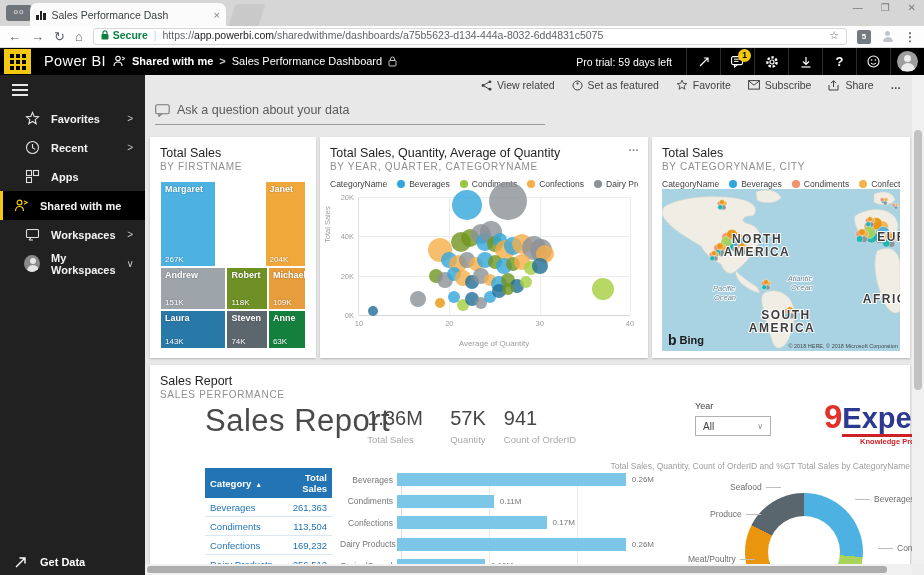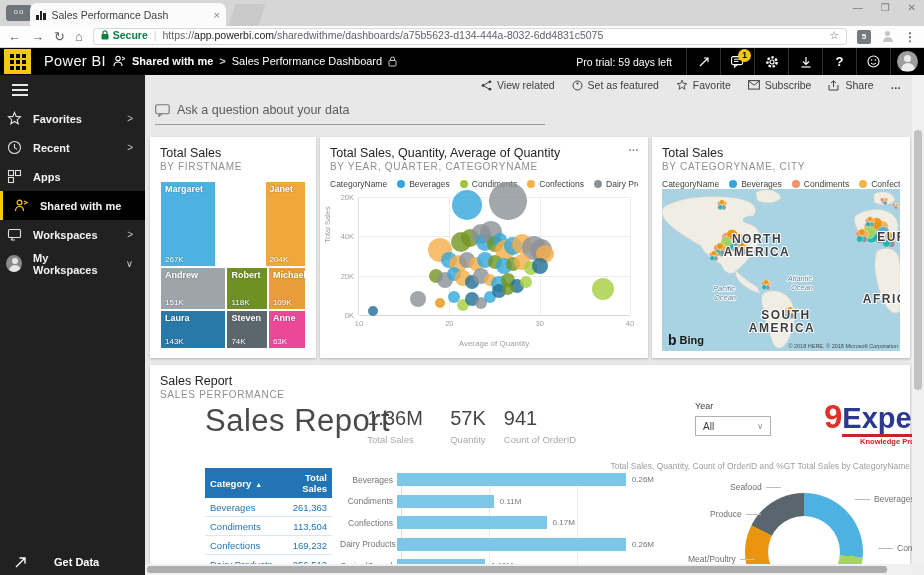--- a/index.html
+++ b/index.html
@@ -45,29 +45,29 @@
   .badge { position:absolute; top:1px; right:3px; width:13px; height:13px; background:#F2C811; color:#000; border-radius:50%; font-size:8.5px; font-weight:bold; text-align:center; line-height:13px; }
   .help-q { font-size:13px; font-weight:bold; color:#fff; }
   .avatar { width:21px; height:21px; border-radius:50%; background:#9E9E9E; position:relative; overflow:hidden; }
   .avatar::before { content:''; position:absolute; left:7px; top:4px; width:7px; height:7px; border-radius:50%; background:#ECECEC; }
   .avatar::after { content:''; position:absolute; left:3.5px; top:12px; width:14px; height:8px; border-radius:7px 7px 0 0; background:#ECECEC; }
 
   
   .sidebar { position:absolute; left:0; top:75px; width:145px; height:500px; background:#212121; color:#fff; }
   .hamburger { position:absolute; left:12px; top:9px; width:16px; height:12px; border-top:2px solid #E8E8E8; border-bottom:2px solid #E8E8E8; }
   .hamburger::before { content:''; display:block; margin-top:3px; height:2px; background:#E8E8E8; }
-  .side-item { position:absolute; left:0; width:145px; height:29px; display:flex; align-items:center; padding-left:6px; gap:11px; font-size:11px; }
+  .side-item { position:absolute; left:0; width:145px; height:29px; display:flex; align-items:center; padding-left:24px; gap:11px; font-size:11px; }
   .side-item .side-label { flex:1; font-weight:bold; color:#F3F3F3; }
   .side-item .side-chev { margin-right:12px; color:#C8C8C8; font-size:10px; }
   .side-item.active { background:#000; border-left:3px solid #F2C811; padding-left:10px; }
   .side-ic { width:16px; height:16px; display:inline-flex; align-items:center; justify-content:center; }
   .ws-avatar { width:17px; height:17px; border-radius:50%; background:#8A8A8A; position:relative; overflow:hidden; }
   .ws-avatar::before { content:''; position:absolute; left:5.5px; top:3px; width:6px; height:6px; border-radius:50%; background:#E6E6E6; }
   .ws-avatar::after { content:''; position:absolute; left:2.5px; top:10px; width:12px; height:7px; border-radius:6px 6px 0 0; background:#E6E6E6; }
-  .get-data { position:absolute; left:0; top:474px; width:145px; height:26px; display:flex; align-items:center; padding-left:13px; gap:25px; font-size:11px; font-weight:bold; }
+  .get-data { position:absolute; left:0; top:474px; width:145px; height:26px; display:flex; align-items:center; padding-left:13px; gap:11px; font-size:11px; font-weight:bold; }
 
   
   .main { position:absolute; left:145px; top:75px; width:779px; height:500px; background:#E8E8E8; }
   .action-bar { position:absolute; right:22px; top:4px; display:flex; align-items:center; gap:17px; font-size:10.5px; color:#404040; }
   .action-item { display:flex; align-items:center; gap:5px; }
   .action-more { font-weight:bold; letter-spacing:1px; }
   .qna { position:absolute; left:10px; top:28px; width:390px; border-bottom:1px solid #9A9A9A; padding-bottom:7px; display:flex; align-items:center; gap:7px; color:#5A5A5A; font-size:12.5px; }
 
   .tile { position:absolute; background:#fff; box-shadow:0 1px 2px rgba(0,0,0,.22); }
   .tile-title { font-size:12.5px; color:#252423; margin:9px 10px 1px; white-space:nowrap; overflow:hidden; }
@@ -415,21 +415,21 @@
           <span class="tm-val">109K</span>
         </div>
         <div class="tm-node" style="left: 0%; top: 77%; width: 45.5%; height: 23%; background: rgb(40, 120, 168);">
           <span class="tm-name">Laura</span>
           <span class="tm-val">143K</span>
         </div>
         <div class="tm-node" style="left: 45.5%; top: 77%; width: 28.4%; height: 23%; background: rgb(92, 102, 109);">
           <span class="tm-name">Steven</span>
           <span class="tm-val">74K</span>
         </div>
-        <div class="tm-node" style="left: 73.9%; top: 77%; width: 26.1%; height: 23%; background: #ec4899;">
+        <div class="tm-node" style="left: 73.9%; top: 77%; width: 26.1%; height: 23%; background: #15803d;">
           <span class="tm-name">Anne</span>
           <span class="tm-val">63K</span>
         </div>
       </div>
   </div>
 
   <div class="tile tile-bubble">
     <div class="tile-title">Total Sales, Quantity, Average of Quantity</div>
     <div class="tile-sub">BY YEAR, QUARTER, CATEGORYNAME</div>
     <div class="tile-more">…</div>

